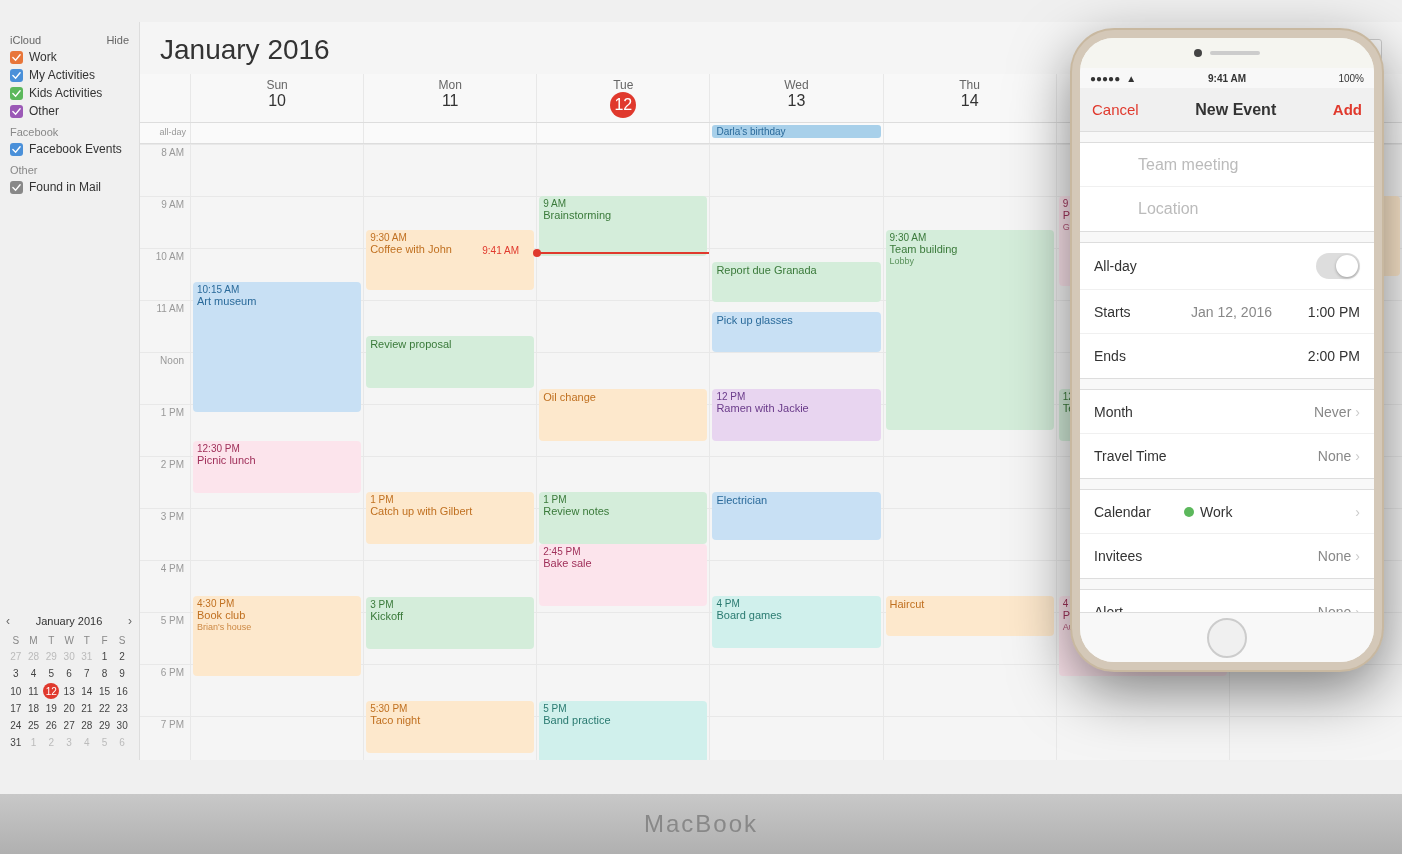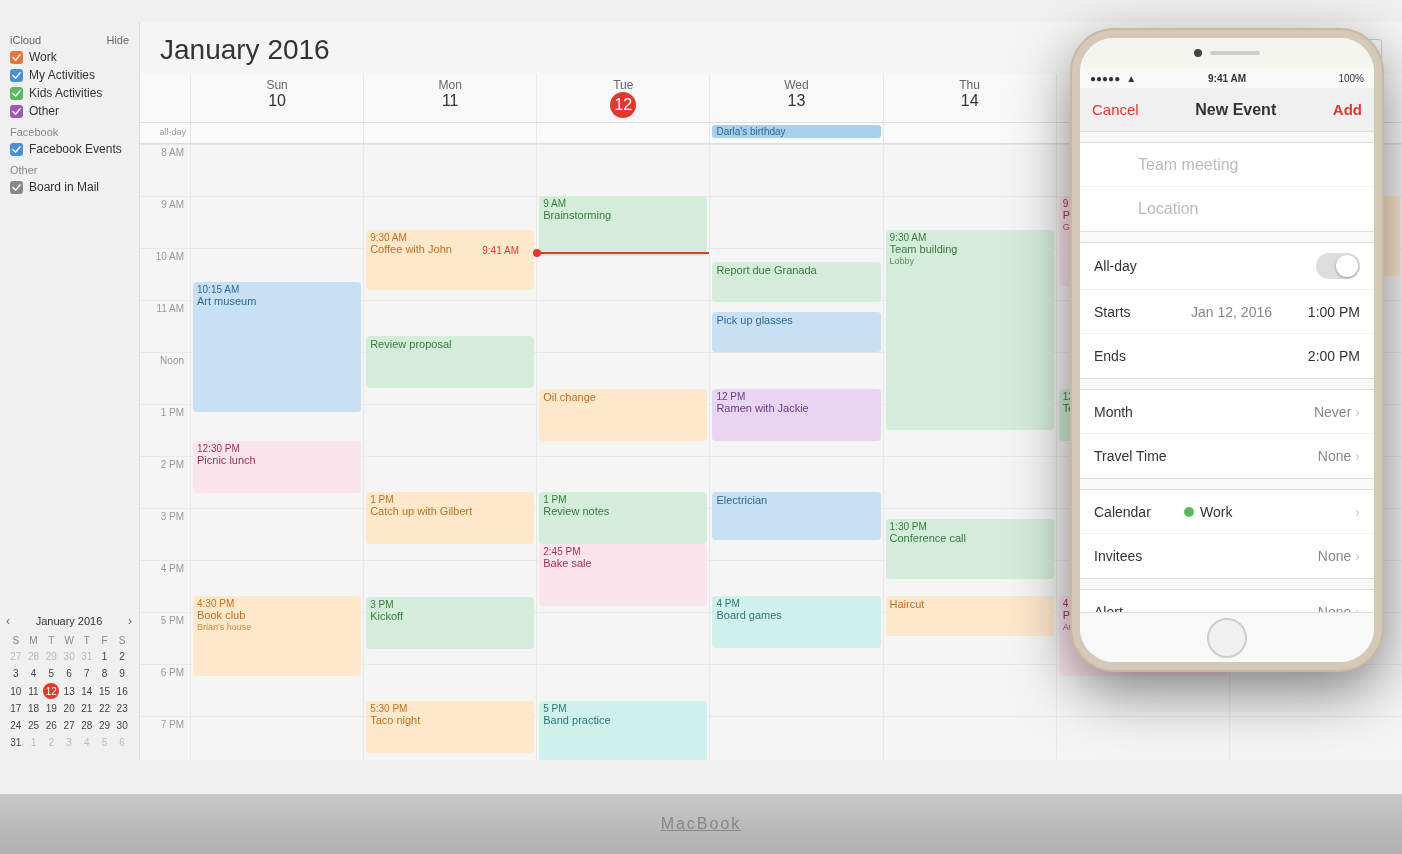--- a/index.html
+++ b/index.html
@@ -24,25 +24,24 @@
       position: absolute;
       bottom: 0; left: 0;
       width: 1402px;
       height: 60px;
       background: linear-gradient(180deg, #c8c8c8 0%, #b0b0b0 100%);
       display: flex;
       align-items: center;
       justify-content: center;
     }
     .macbook-logo {
-      font-size: 16px;
+      font-size: 24px;
       color: #888;
       font-weight: 300;
       letter-spacing: 2px;
-      text-decoration: underline;
     }
 
     
     .top-bar {
       position: absolute;
       top: 0; left: 0; right: 0;
       height: 22px;
       background: #e8e8e8;
       border-bottom: 1px solid #ccc;
       display: flex;
@@ -570,21 +569,21 @@
         <span>Facebook Events</span>
       </div>
 
       <div class="sidebar-section-label">Other</div>
       <div class="sidebar-item">
         <div class="checkbox checked gray">
           <svg viewBox="0 0 10 8" fill="none">
               <path d="M1 4l3 3 5-6" stroke="white" stroke-width="1.5" stroke-linecap="round"></path>
             </svg>
         </div>
-        <span>Board in Mail</span>
+        <span>Found in Mail</span>
       </div>
 
       <div class="mini-cal" style="margin-top: auto; position: absolute; bottom: 0; width: 138px;">
         <div class="mini-cal-header">
           <span class="mini-cal-nav">‹</span>
           <span class="mini-cal-title">January 2016</span>
           <span class="mini-cal-nav">›</span>
         </div>
         <table class="mini-cal-grid">
           <tbody>
@@ -874,24 +873,20 @@
             <div class="hour-line"></div>
             <div class="hour-line"></div>
             <div class="hour-line"></div>
             <div class="hour-line"></div>
 
             <div class="event ev-green" style="top:86px;height:200px;">
               <div class="event-time">9:30 AM</div>
               <div class="event-title">Team building</div>
               <div class="event-sub">Lobby</div>
             </div>
-            <div class="event ev-green" style="top:375px;height:60px;">
-              <div class="event-time">1:30 PM</div>
-              <div class="event-title">Conference call</div>
-            </div>
             <div class="event ev-orange" style="top:452px;height:40px;">
               <div class="event-title">Haircut</div>
             </div>
           </div>
           <div class="day-column" style="position:relative;">
             <div class="hour-line"></div>
             <div class="hour-line"></div>
             <div class="hour-line"></div>
             <div class="hour-line"></div>
             <div class="hour-line"></div>

